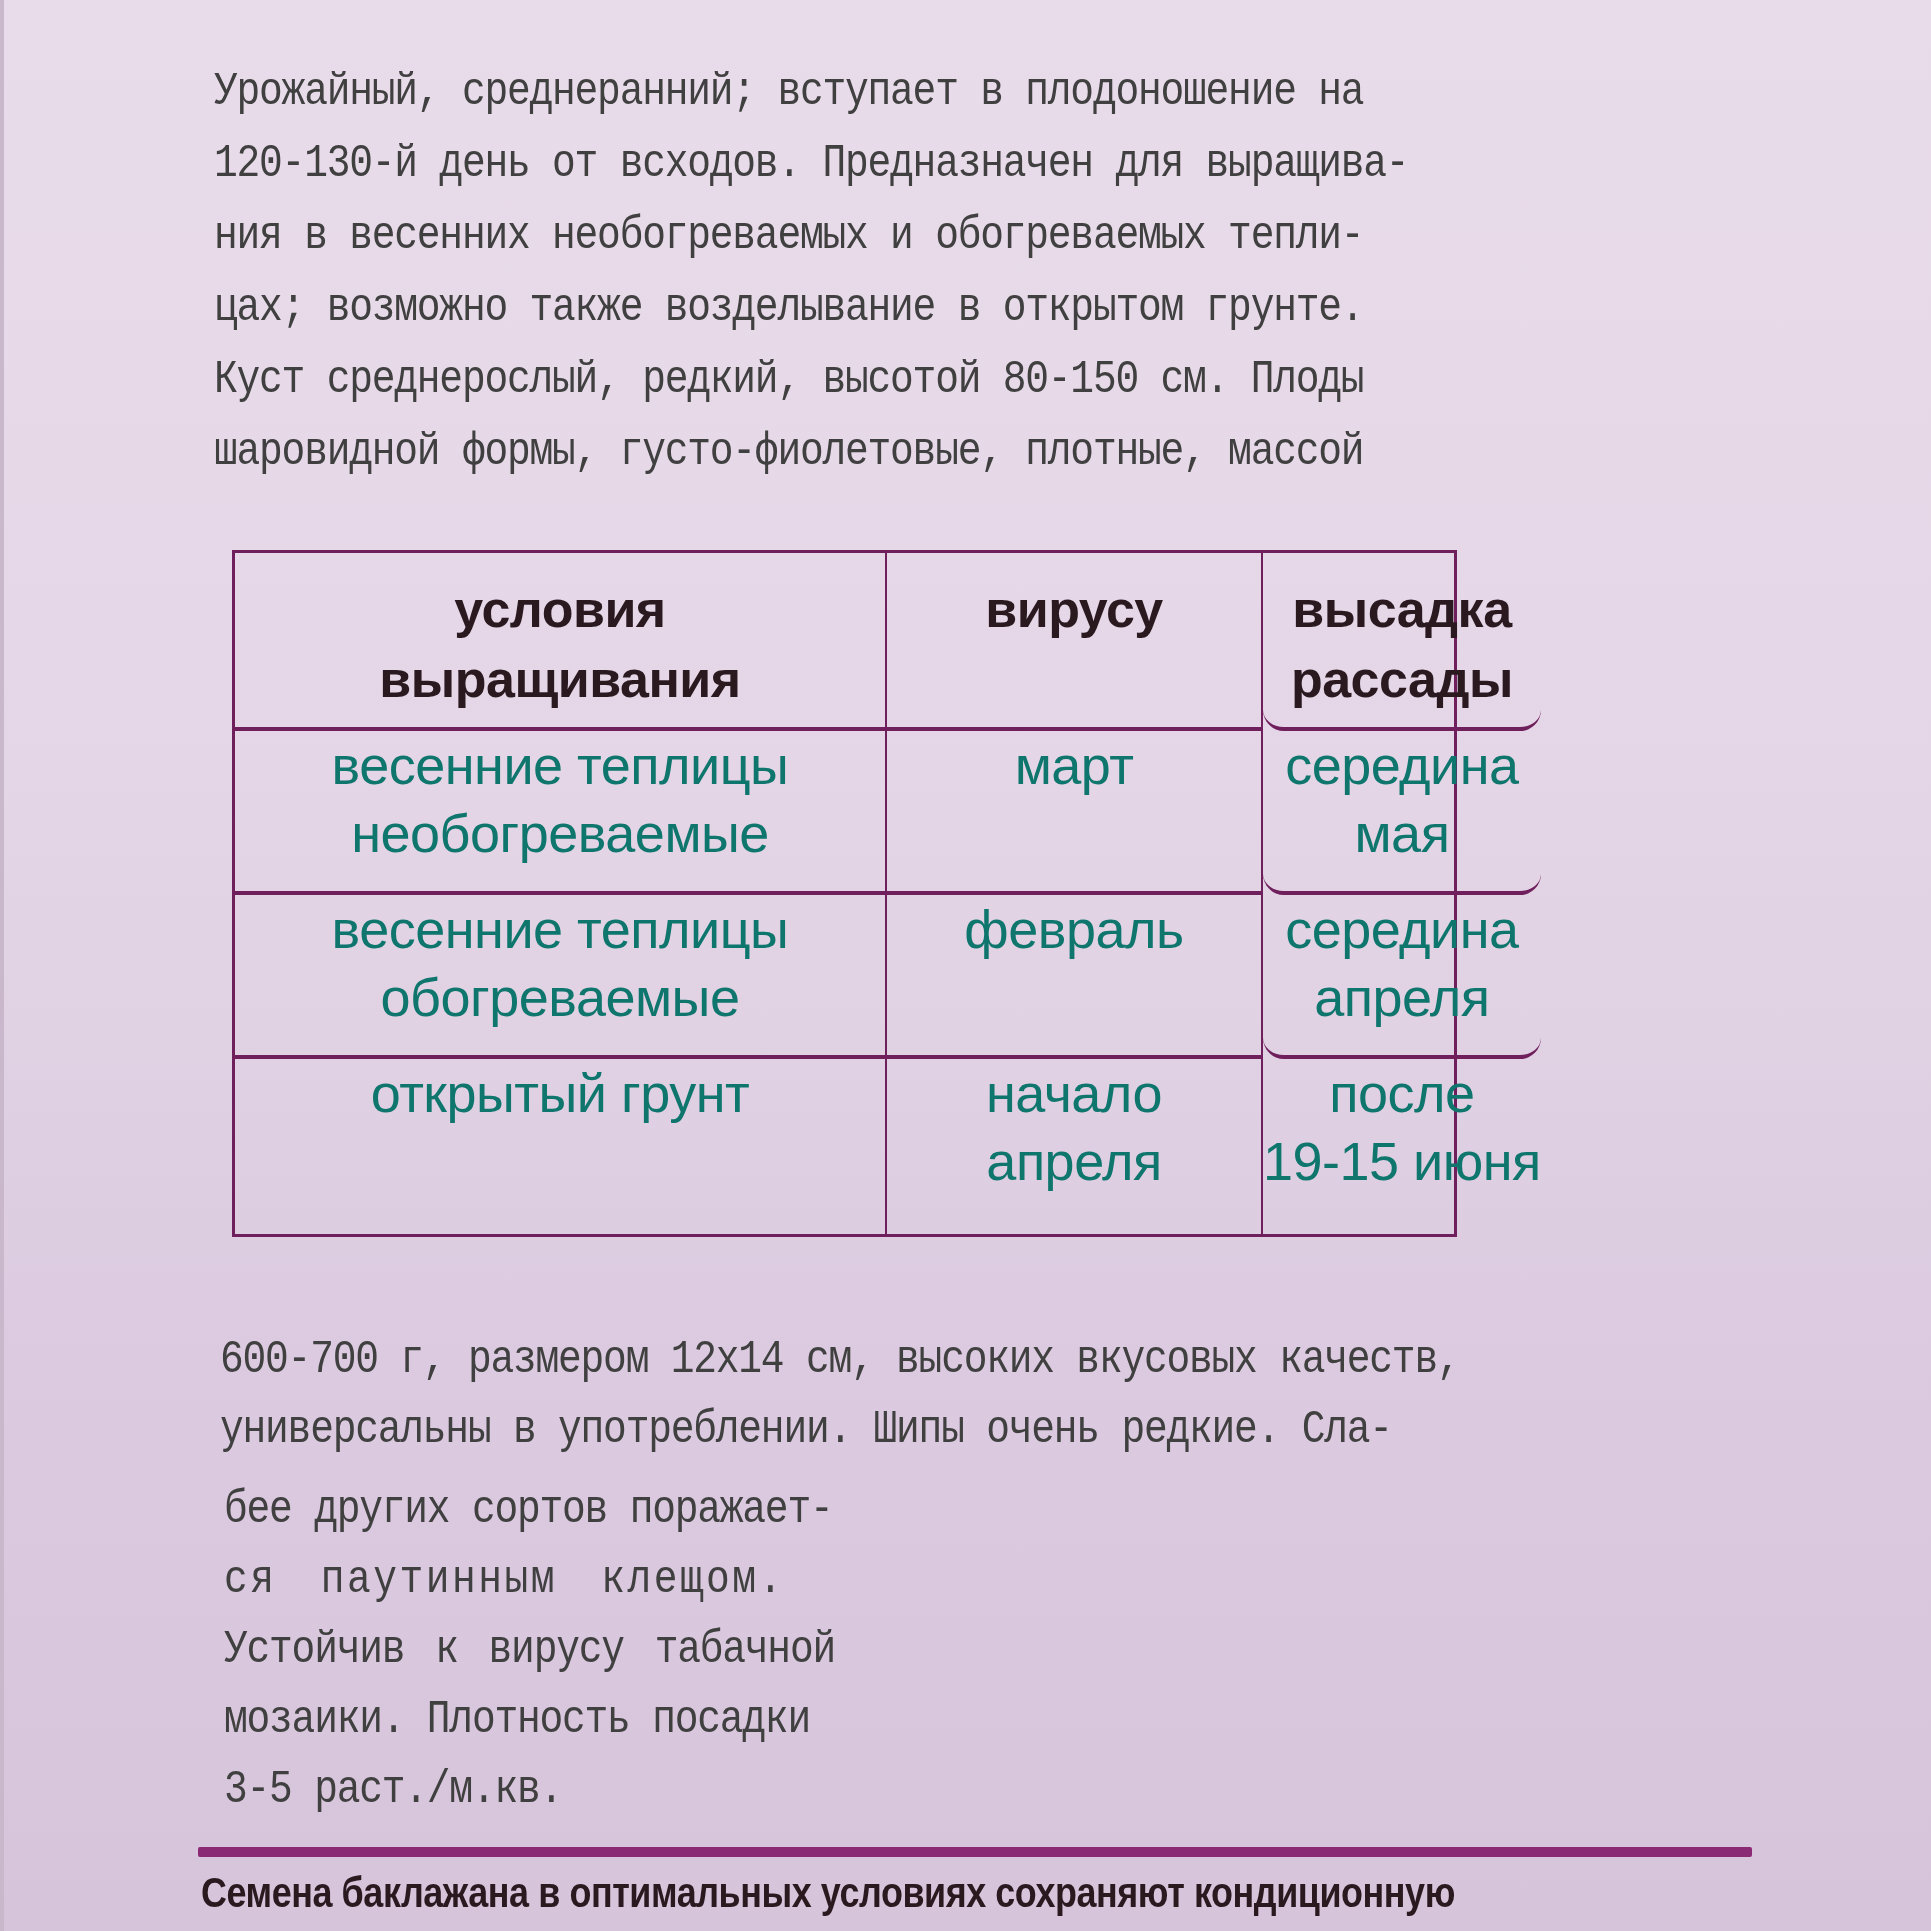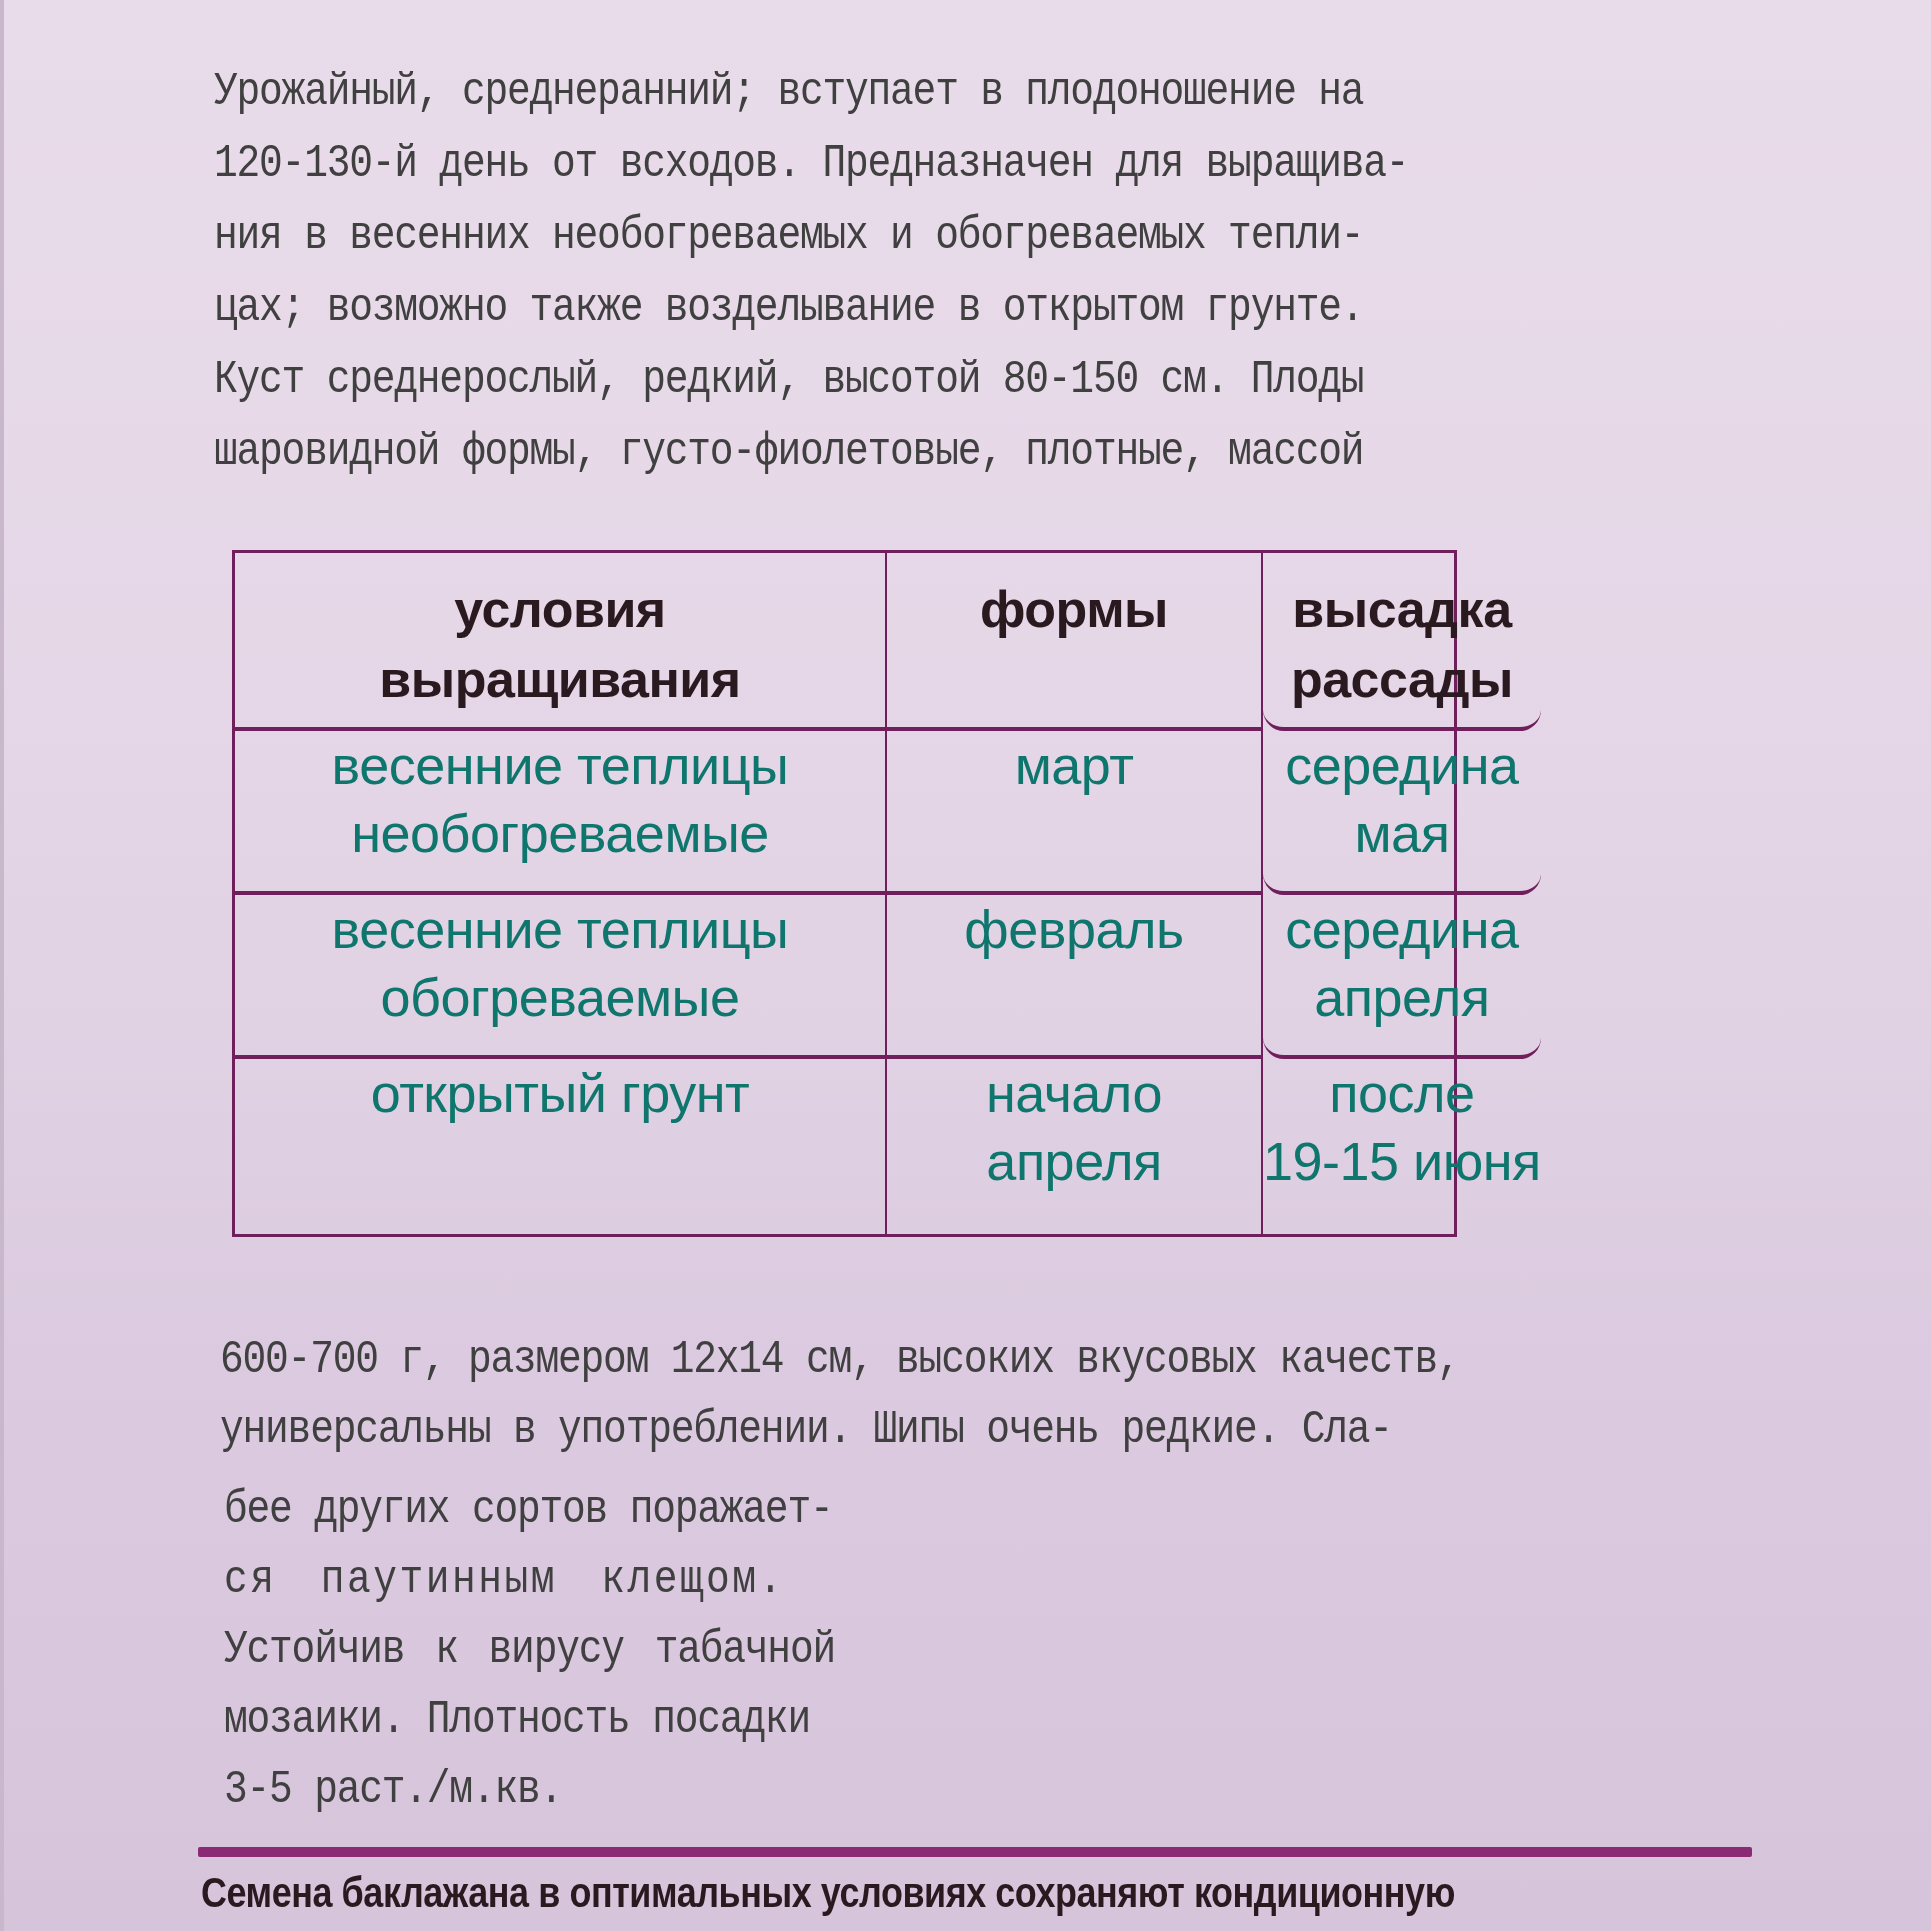--- a/index.html
+++ b/index.html
@@ -140,21 +140,21 @@
     <span class="line">шаровидной формы, густо-фиолетовые, плотные, массой</span>
   </div>
 
   <div class="grow-table">
 
     <div class="cell head">
       <span>условия</span>
       <span>выращивания</span>
     </div>
     <div class="cell head">
-      <span>формы</span>
+      <span>вирусу</span>
     </div>
     <div class="cell head">
       <span>высадка</span>
       <span>рассады</span>
     </div>
 
     <div class="cell">
       <span>весенние теплицы</span>
       <span>необогреваемые</span>
     </div>

